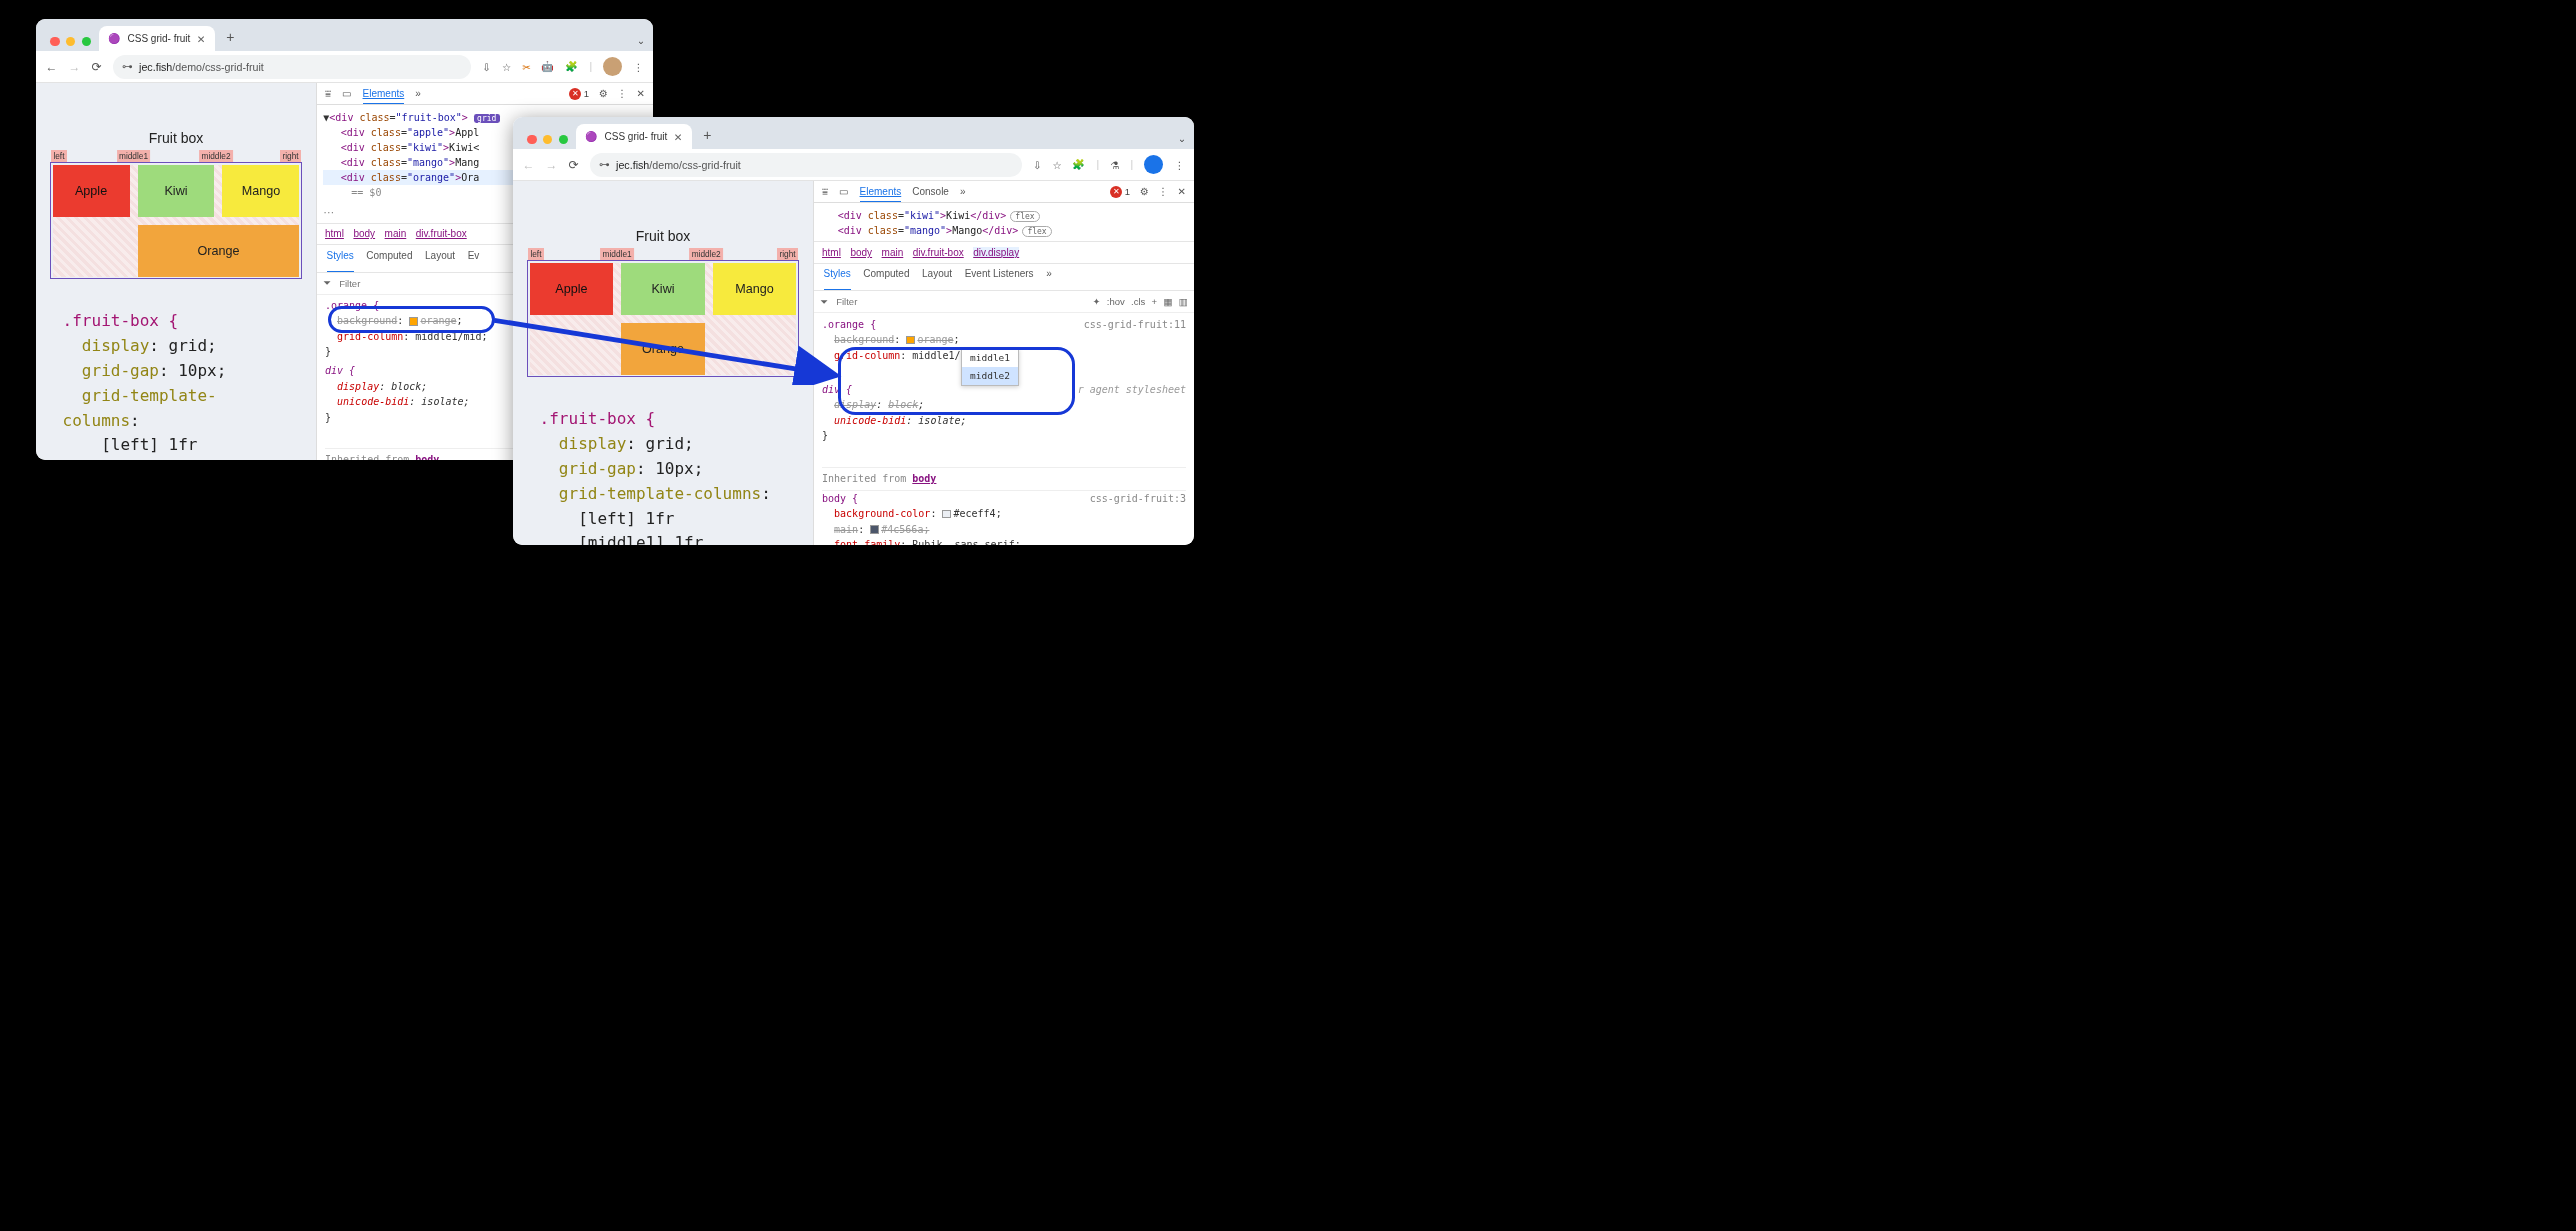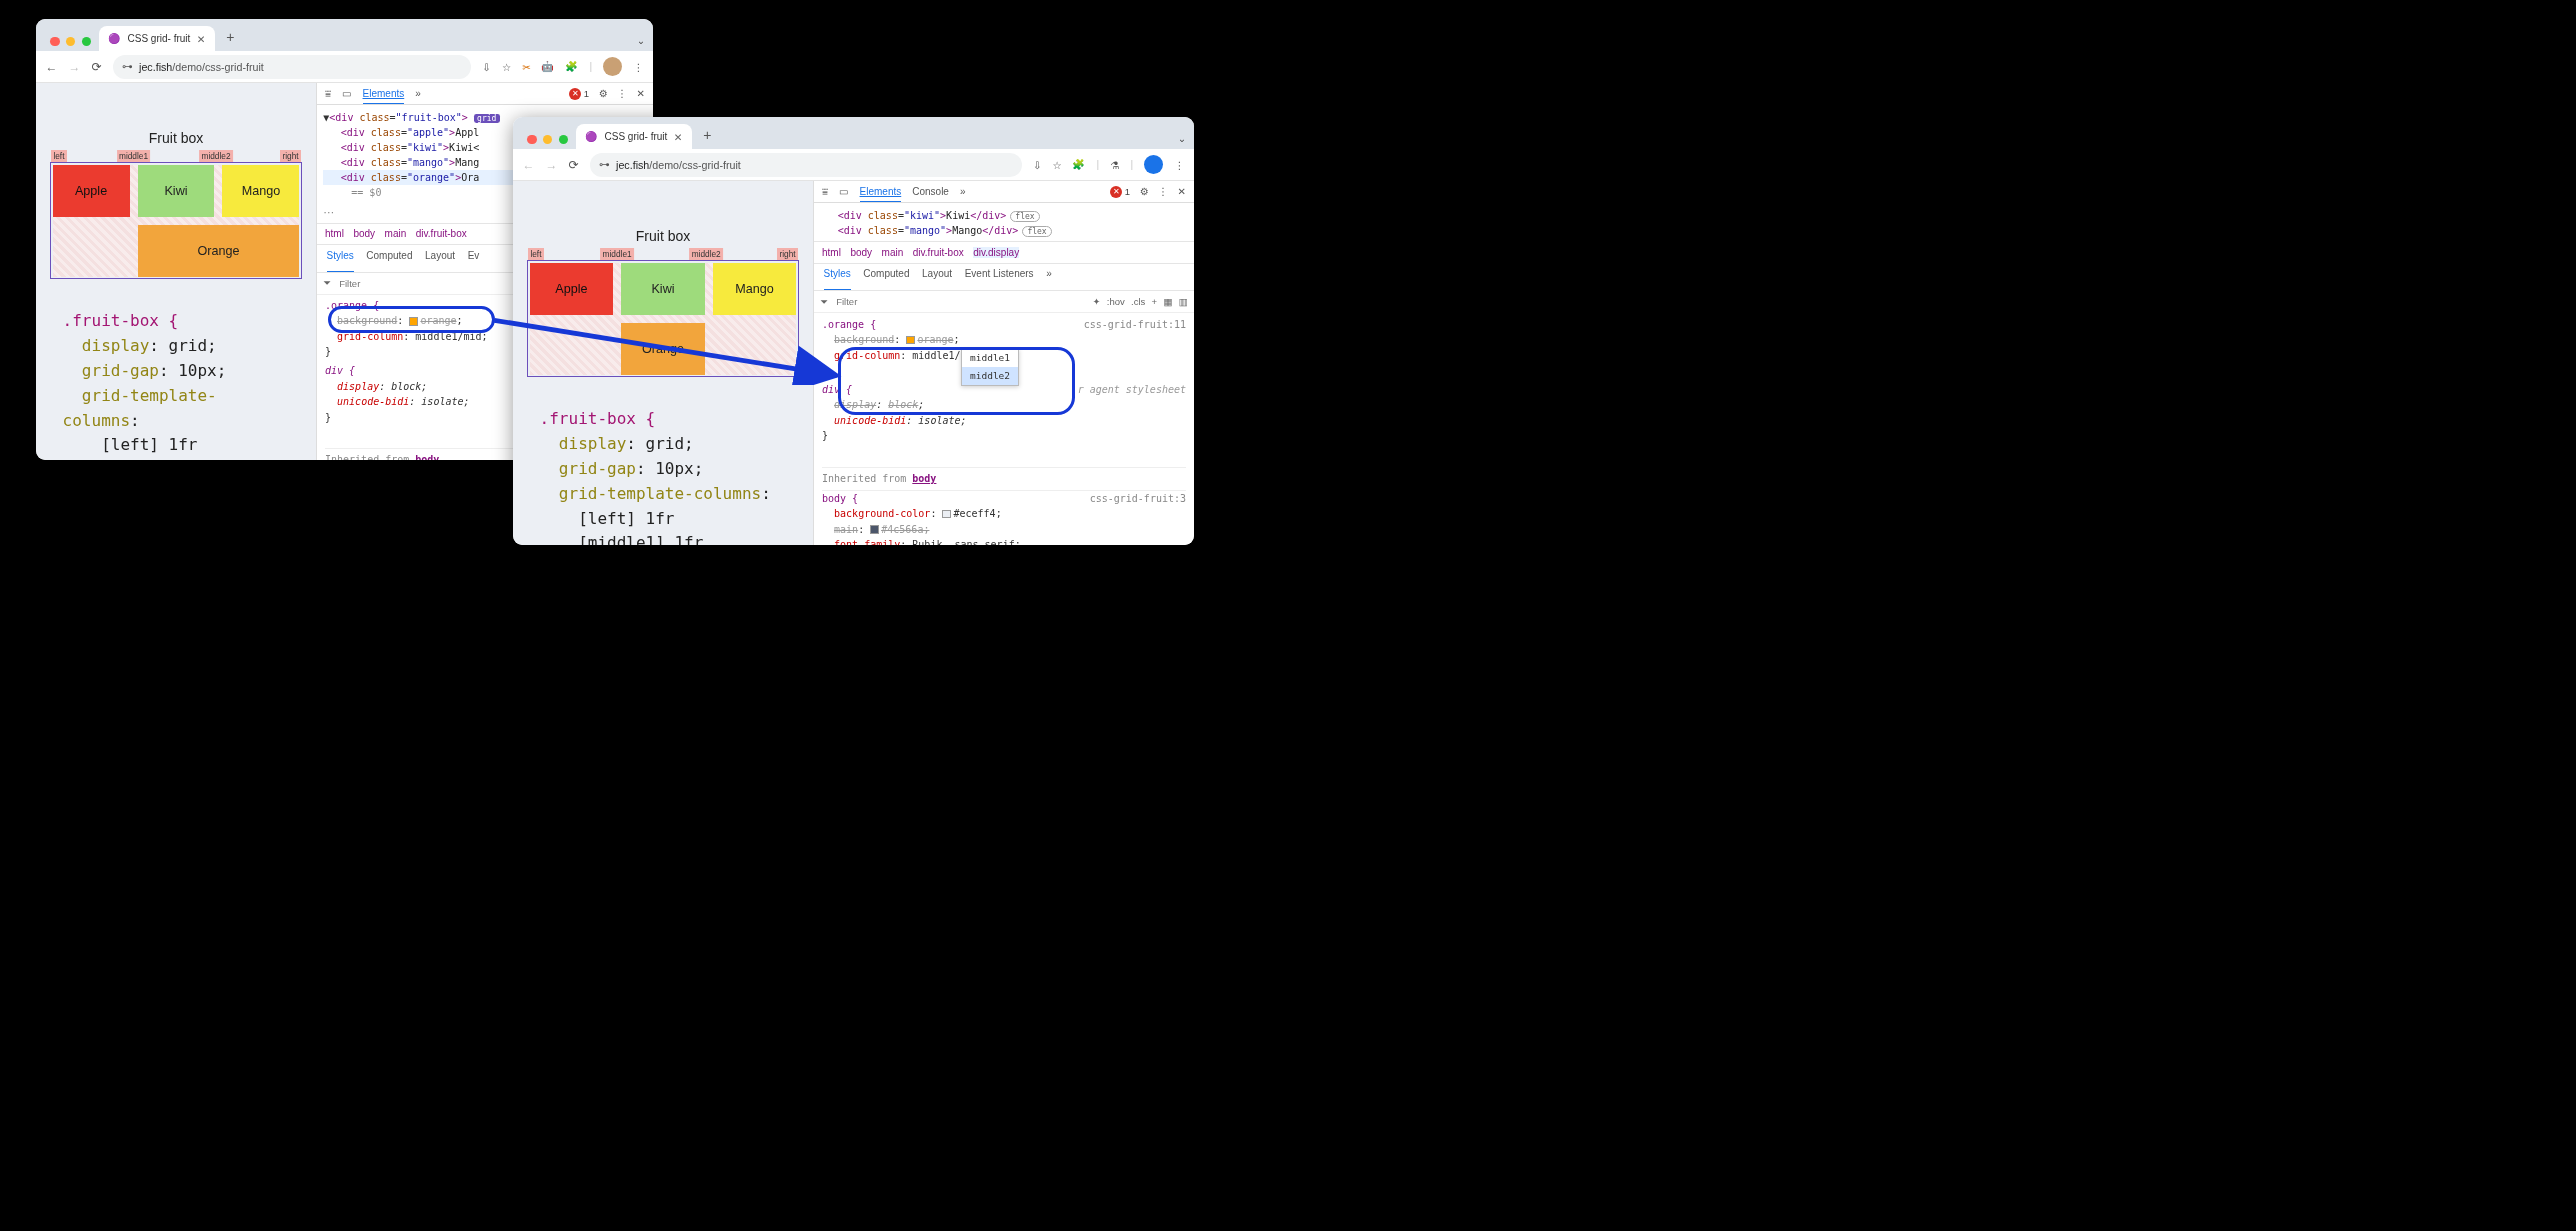--- a/index.html
+++ b/index.html
@@ -85,21 +85,21 @@
   }
   .dev-top .active { color:#1a73e8; border-bottom:1.6px solid #1a73e8; padding-bottom:4.7px; margin-top:4.7px;text-decoration:underline; }
   .errpill { display:flex;align-items:center;gap:2.4px;color:#444;font-size:9.5px; }
   .errpill .red { background:#d93025;color:#fff;border-radius:50%;width:12px;height:12px;display:flex;align-items:center;justify-content:center;font-size:8px; }
   .dev-top .right { margin-left:auto; display:flex; gap:9.5px; align-items:center; }
   .dom { padding:4.7px 6.3px 3.2px; font-size:10px; line-height:1.5; }
   .dom .tg{color:#881280}.dom .at{color:#994500}.dom .st{color:#1a1aa6}.dom .tx{color:#222}
   .dom .flexpill{font-size:8px;border:0.8px solid #aaa;border-radius:7px;padding:0 4px;color:#666;margin-left:4px;}
   .dots3 { color:#888; padding:3.2px 6.3px; font-size:11px; }
   .crumbs { border-top:0.8px solid #e5e5e5;border-bottom:0.8px solid #e5e5e5; padding:4.7px 8px; display:flex; gap:9.5px; font-size:10px; }
-  .crumbs span { color:#888; }
+  .crumbs span { color:#888;text-decoration:underline; }
   .crumbs .sel2 { color:#881280; }
   .crumbs .hl { background:#e6f1ff; }
   .subtabs { display:flex; gap:12.6px; padding:4.7px 9.5px 0; border-bottom:0.8px solid #e5e5e5; }
   .subtabs span{color:#555;padding-bottom:10px;}
   .subtabs .act{color:#1a73e8;border-bottom:1.6px solid #1a73e8;}
   .filterrow { display:flex;align-items:center;gap:6.3px;padding:4px 6.3px;border-bottom:0.8px solid #eee;font-size:9.5px;color:#666; }
   .filterrow input { border:none; outline:none; flex:1; font-size:9.5px; }
   .styles { padding:3.2px 8px 8px; font-size:10px; line-height:1.55; }
   .styles .sel{color:#881280}
   .styles .prop{color:#c80000}

